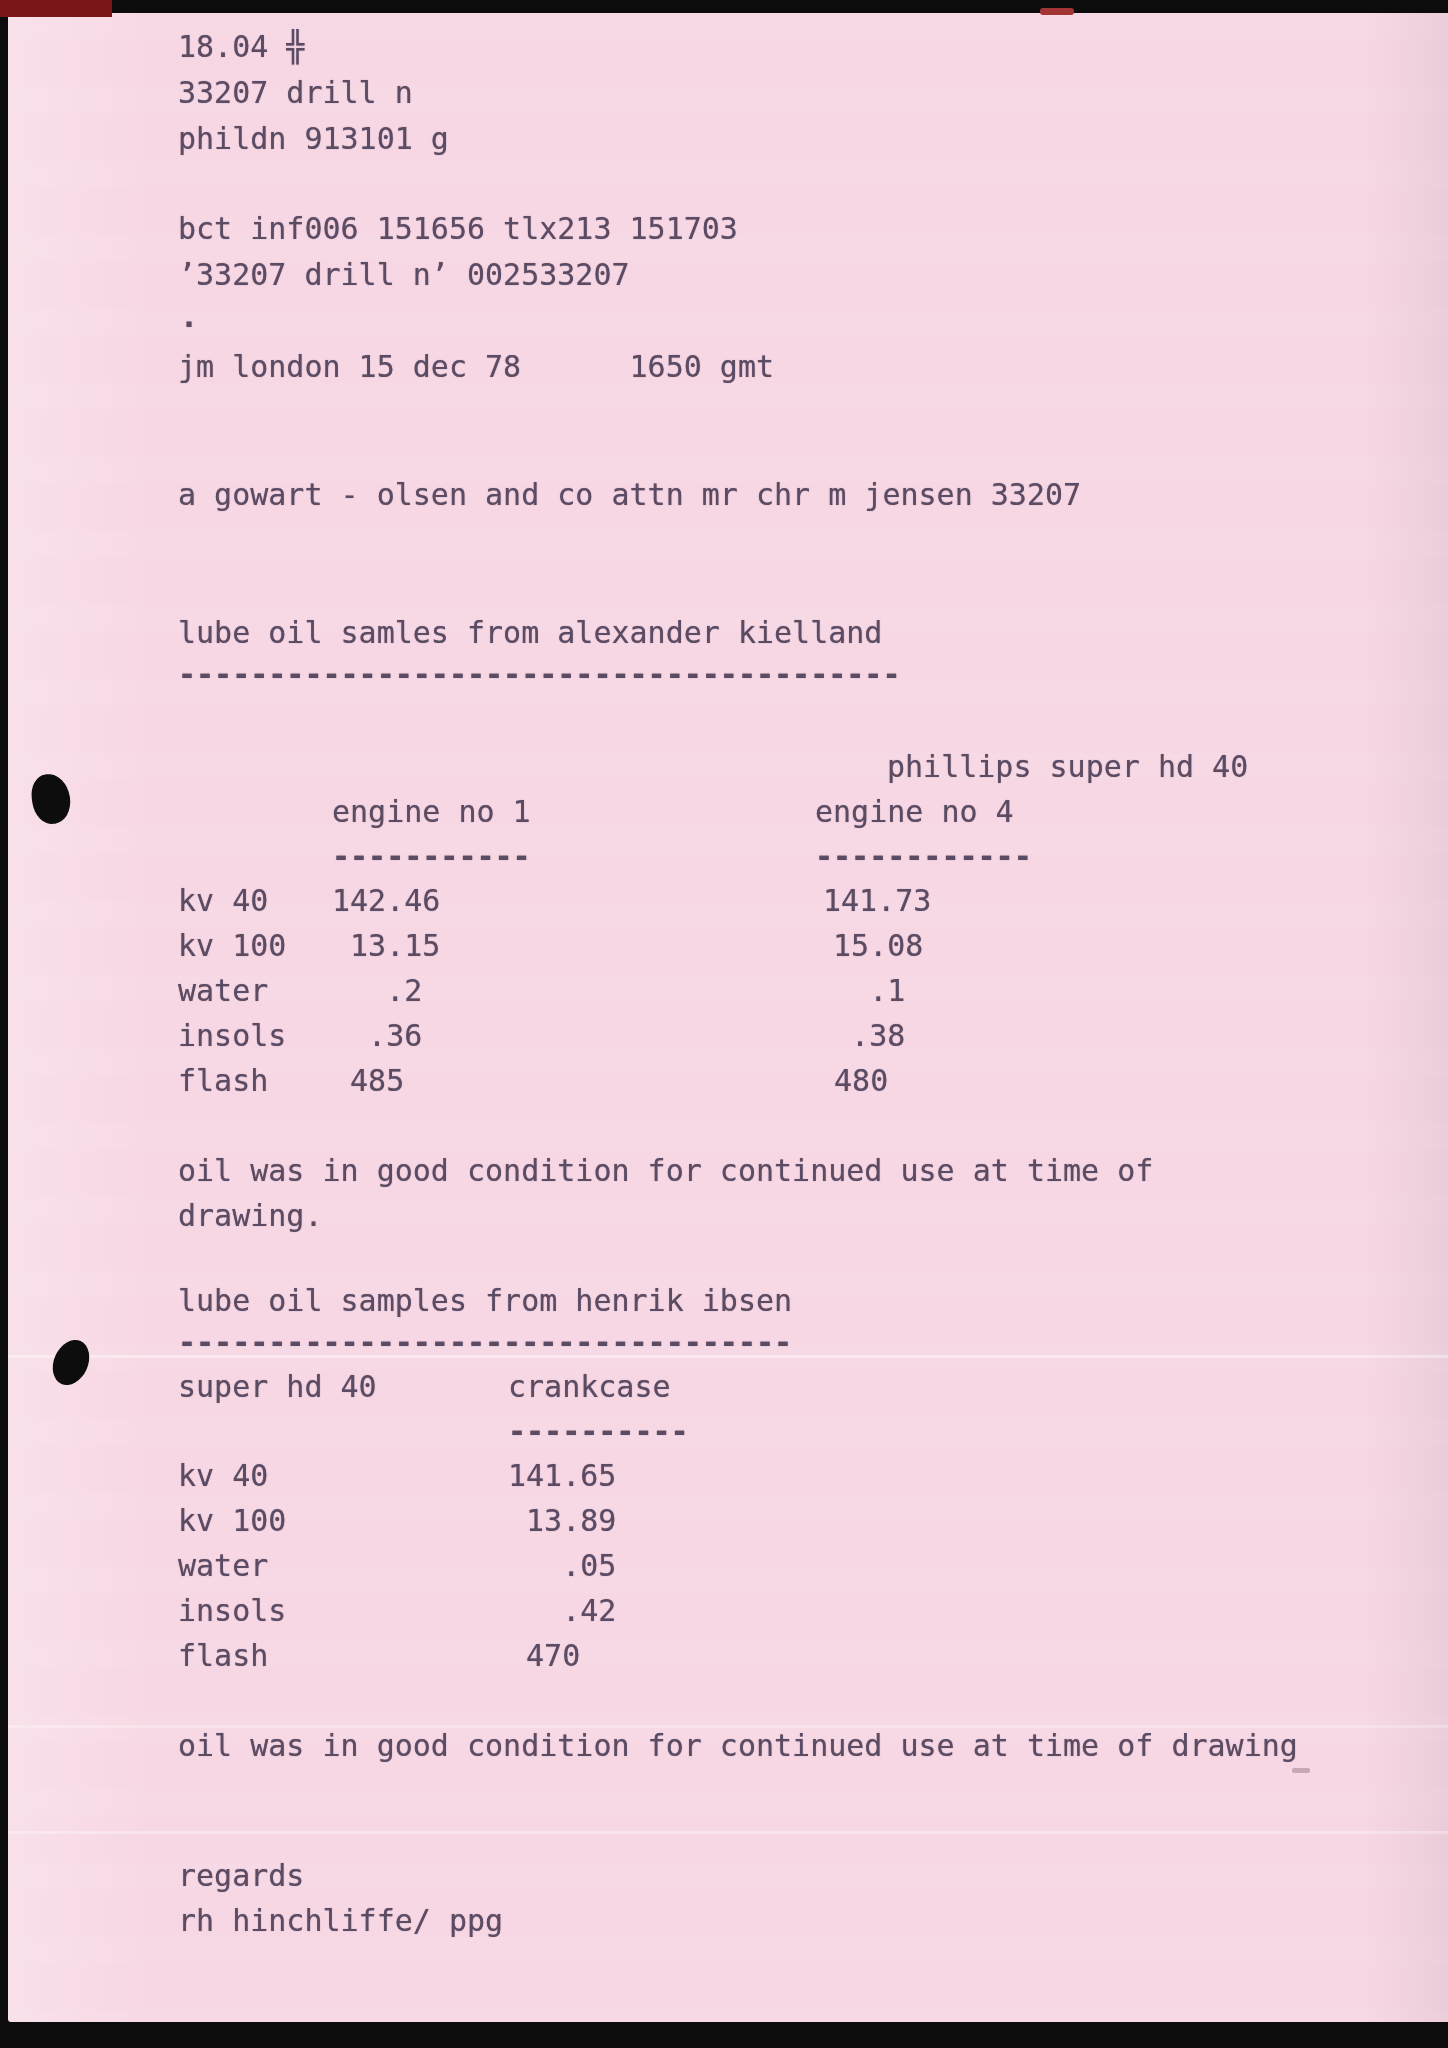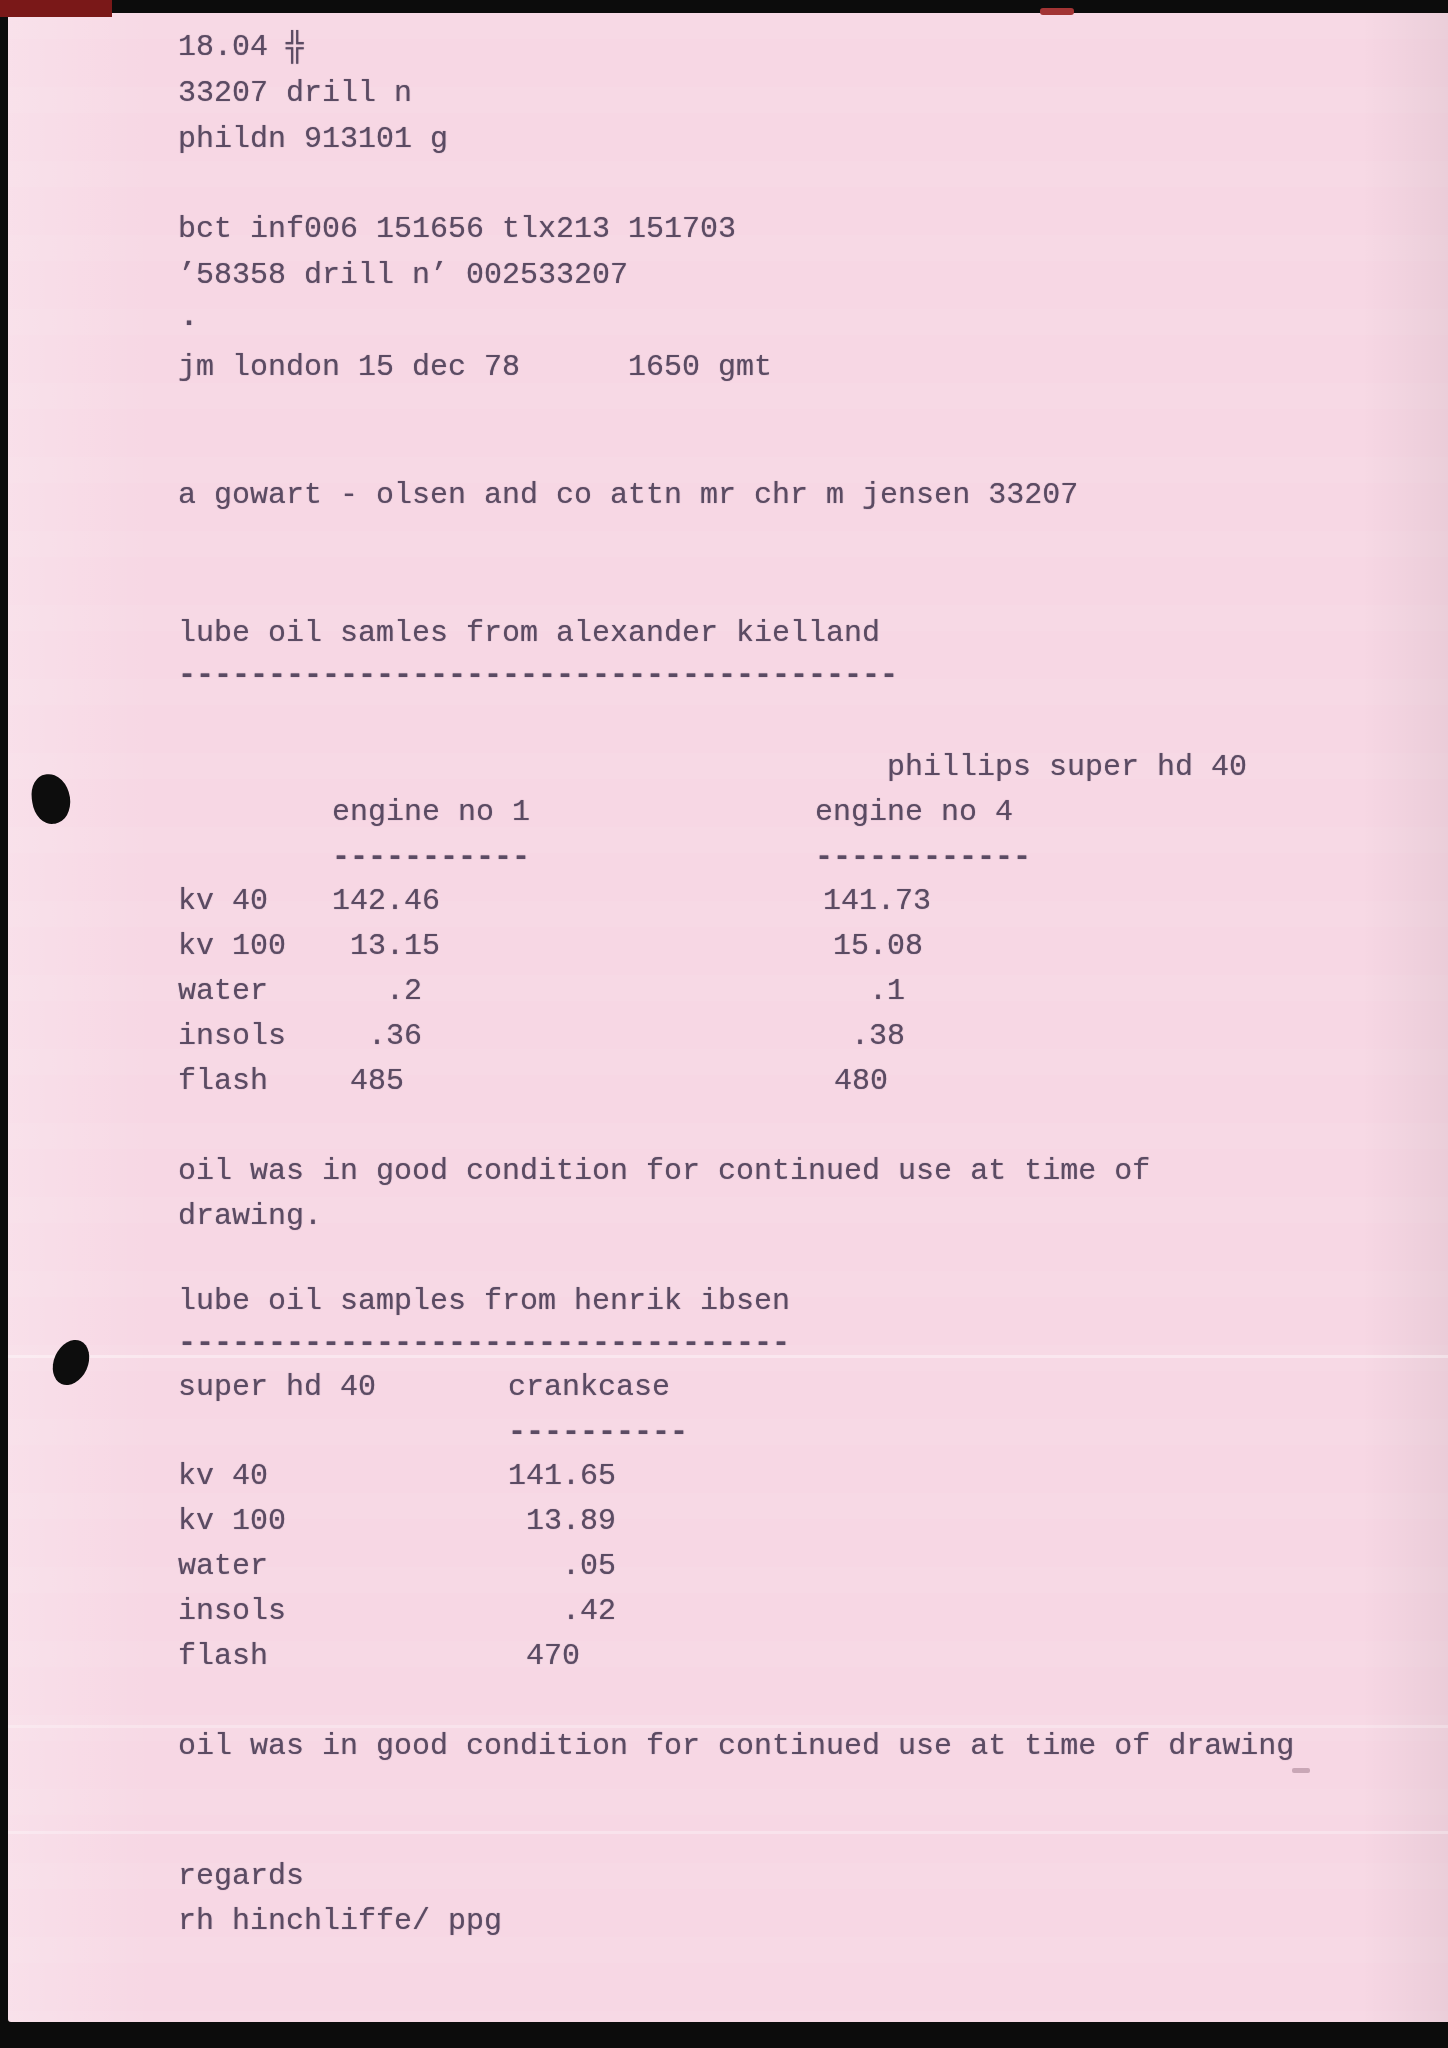--- a/index.html
+++ b/index.html
@@ -16,21 +16,20 @@
     font-family:"DejaVu Sans Mono", monospace;
   }
   .paper{
     position:absolute;
     left:8px;top:13px;right:0;bottom:26px;
     background:
       linear-gradient(90deg, rgba(255,255,255,.22), rgba(255,255,255,0) 10%, rgba(255,255,255,0) 94%, rgba(0,0,0,.05)),
       repeating-linear-gradient(180deg, rgba(255,255,255,.05) 0 26px, rgba(255,255,255,0) 26px 74px),
       var(--paper);
     border-radius:3px 0 0 3px;
-    font-family:Liberation Mono, monospace;
   }
   .line{
     position:absolute;
     font-size:30px;
     line-height:36px;
     color:var(--ink);
     white-space:pre;
     text-shadow:0 0 1px rgba(91,75,99,.65);
     letter-spacing:0;
   }
@@ -57,21 +56,21 @@
 </style>
 </head>
 <body>
 
 <div class="paper">
 
   <div class="line" style="left:170px;top:16px">18.04 ╬</div>
   <div class="line" style="left:170px;top:62px">33207 drill n</div>
   <div class="line" style="left:170px;top:108px">phildn 913101 g</div>
   <div class="line" style="left:170px;top:198px">bct inf006 151656 tlx213 151703</div>
-  <div class="line" style="left:170px;top:244px">’58358 drill n’ 002533207</div>
+  <div class="line" style="left:170px;top:244px">’33207 drill n’ 002533207</div>
   <div class="line" style="left:172px;top:286px;font-weight:bold">.</div>
   <div class="line" style="left:170px;top:336px">jm london 15 dec 78      1650 gmt</div>
 
   <div class="line" style="left:170px;top:464px">a gowart - olsen and co attn mr chr m jensen 33207</div>
 
   <div class="line" style="left:170px;top:602px">lube oil samles from alexander kielland</div>
   <div class="line dashes" style="left:170px;top:644px">----------------------------------------</div>
 
   <div class="line" style="left:879px;top:736px">phillips super hd 40</div>
   <div class="line" style="left:324px;top:781px">engine no 1</div>

